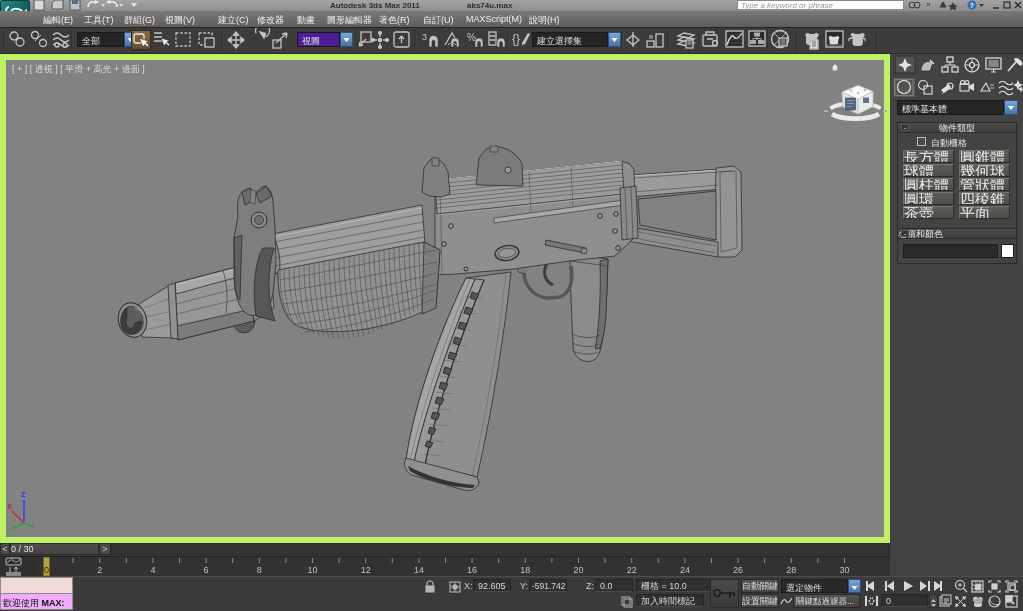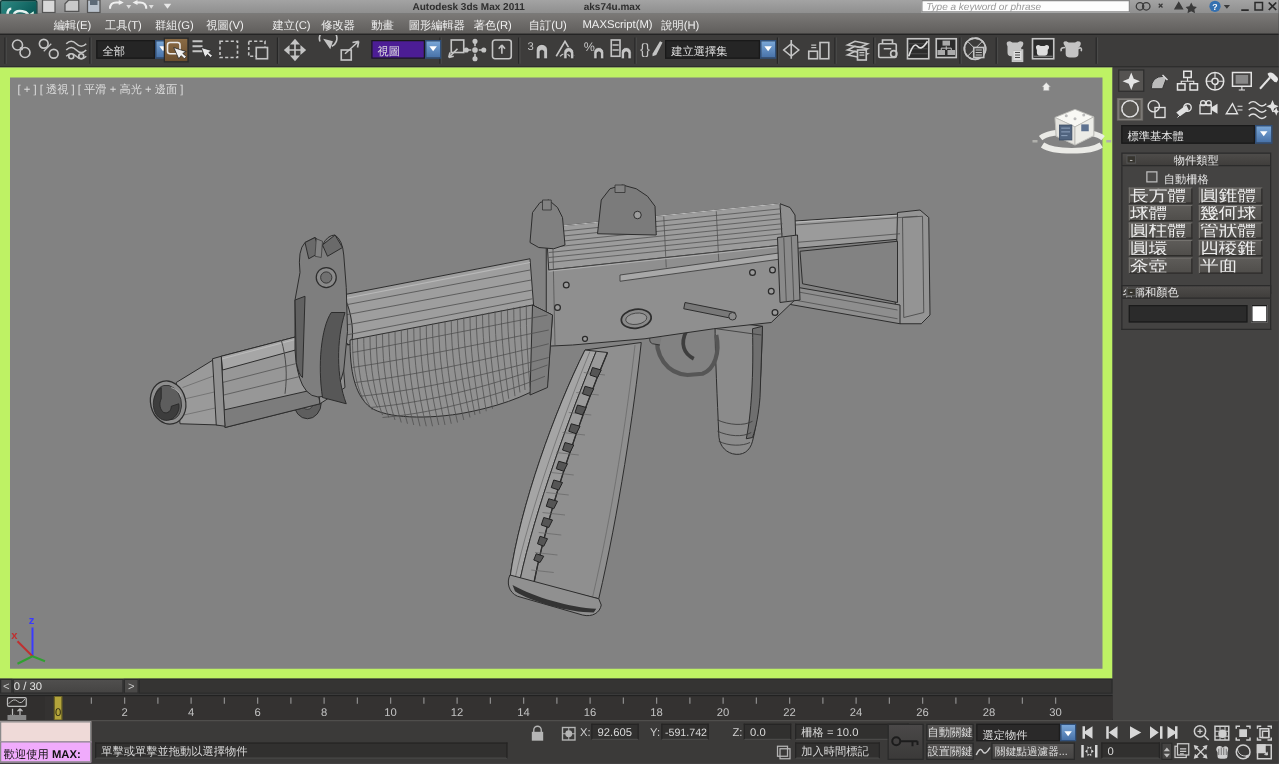--- a/index.html
+++ b/index.html
@@ -1,21 +1,21 @@
 <!DOCTYPE html>
 <html><head><meta charset="utf-8"><style>
 *{margin:0;padding:0;box-sizing:border-box}
 html,body{width:1023px;height:611px;overflow:hidden;font-family:"Liberation Sans",sans-serif}
 body{position:relative;background:#3b3b3b}
 .abs{position:absolute}
 #titlebar{left:0;top:0;width:1023px;height:11px;background:linear-gradient(#a3a3a3,#8e8e8e)}
 #menubar{left:0;top:11px;width:1023px;height:16px;background:linear-gradient(#7b7977,#5f5d5b);color:#f0f0f0;font-size:9px}
 .menu{position:absolute;top:3px;white-space:nowrap}
 #toolbar{left:0;top:27px;width:1023px;height:27px;background:#3d3c3b;border-top:1px solid #242424;border-bottom:1px solid #2a2a2a}
-#viewport{left:0;top:54px;width:890px;height:489px;background:#828282;border:8px solid #bef264}
+#viewport{left:0;top:54px;width:890px;height:489px;background:#828282;border:6px solid #bef264}
 #vplabel{left:6px;top:3px;color:#ddd;font-size:9px}
 #cmdpanel{left:890px;top:54px;width:133px;height:524px;background:#444342}
 #timeslider{left:0;top:543px;width:890px;height:13px;background:#3a3a3a}
 #trackbar{left:0;top:556px;width:890px;height:20px;background:#333231;border-top:1px solid #222;border-bottom:1px solid #222}
 #statusbar{left:0;top:576px;width:1023px;height:35px;background:#3b3a39;border-top:1px solid #4f4e4c}
 .cbtn{position:absolute;width:51px;height:13px;background:linear-gradient(#5d5b58,#504e4b);border:1px solid #2e2d2b;border-top-color:#74726e;border-left-color:#74726e;color:#ededed;font-size:15px;text-align:left;line-height:12px;overflow:hidden}
 .sfield{position:absolute;background:#31302f;border:1px solid #262525;border-bottom-color:#4a4948;color:#d8d8d8;font-size:9px;line-height:12px;padding-left:4px;overflow:hidden}
 </style></head><body>
 <div class="abs" id="titlebar">
 <div class="abs" style="left:330px;top:1px;font-size:8px;font-weight:bold;color:#2e2e2e">Autodesk 3ds Max  2011</div>
@@ -517,21 +517,20 @@
         <rect x="0" y="0" width="15" height="7" rx="1"></rect>
         <path d="M1 5Q5 0 8 3t6-2" stroke-width=".8"></path>
         <path d="M4 9v7M4 16l-2-2M4 16l2-2M10 16V9M10 9L8 11M10 9l2 2"></path>
         <rect x="0" y="14" width="15" height="4" fill="#888" stroke="none"></rect>
       </g>
 </svg>
 </div>
 <div class="abs" id="statusbar">
 <div class="abs" style="left:0;top:0;width:73px;height:17px;background:#efdad8;border:1px solid #8a8a8a"></div>
 <div class="abs" style="left:0;top:16px;width:73px;height:17px;background:#f0abfc;border:1px solid #8a8a8a;color:#111;font-size:9px;padding:3px 0 0 2px;white-space:nowrap">歡迎使用 <b>MAX:</b></div>
-<div class="sfield" style="left:76px;top:17px;width:330px;height:13px">單擊或單擊並拖動以選擇物件</div>
 <svg class="abs" style="left:424px;top:3px" width="42" height="13" viewBox="0 0 42 13">
       <g stroke="#b5b5b5" fill="none" stroke-width="1.1">
         <path d="M3 6V4a3 3 0 016 0v2"></path>
         <rect x="2" y="6" width="8" height="6" fill="#b5b5b5"></rect>
         <rect x="26" y="2" width="10" height="10"></rect>
         <path d="M31 2v10M26 7h10" stroke-width=".8"></path>
         <circle cx="31" cy="7" r="2.2" fill="#b5b5b5"></circle>
       </g>
     </svg>
 <div class="abs" style="left:464px;top:4px;color:#cfcfcf;font-size:9px">X:</div>

